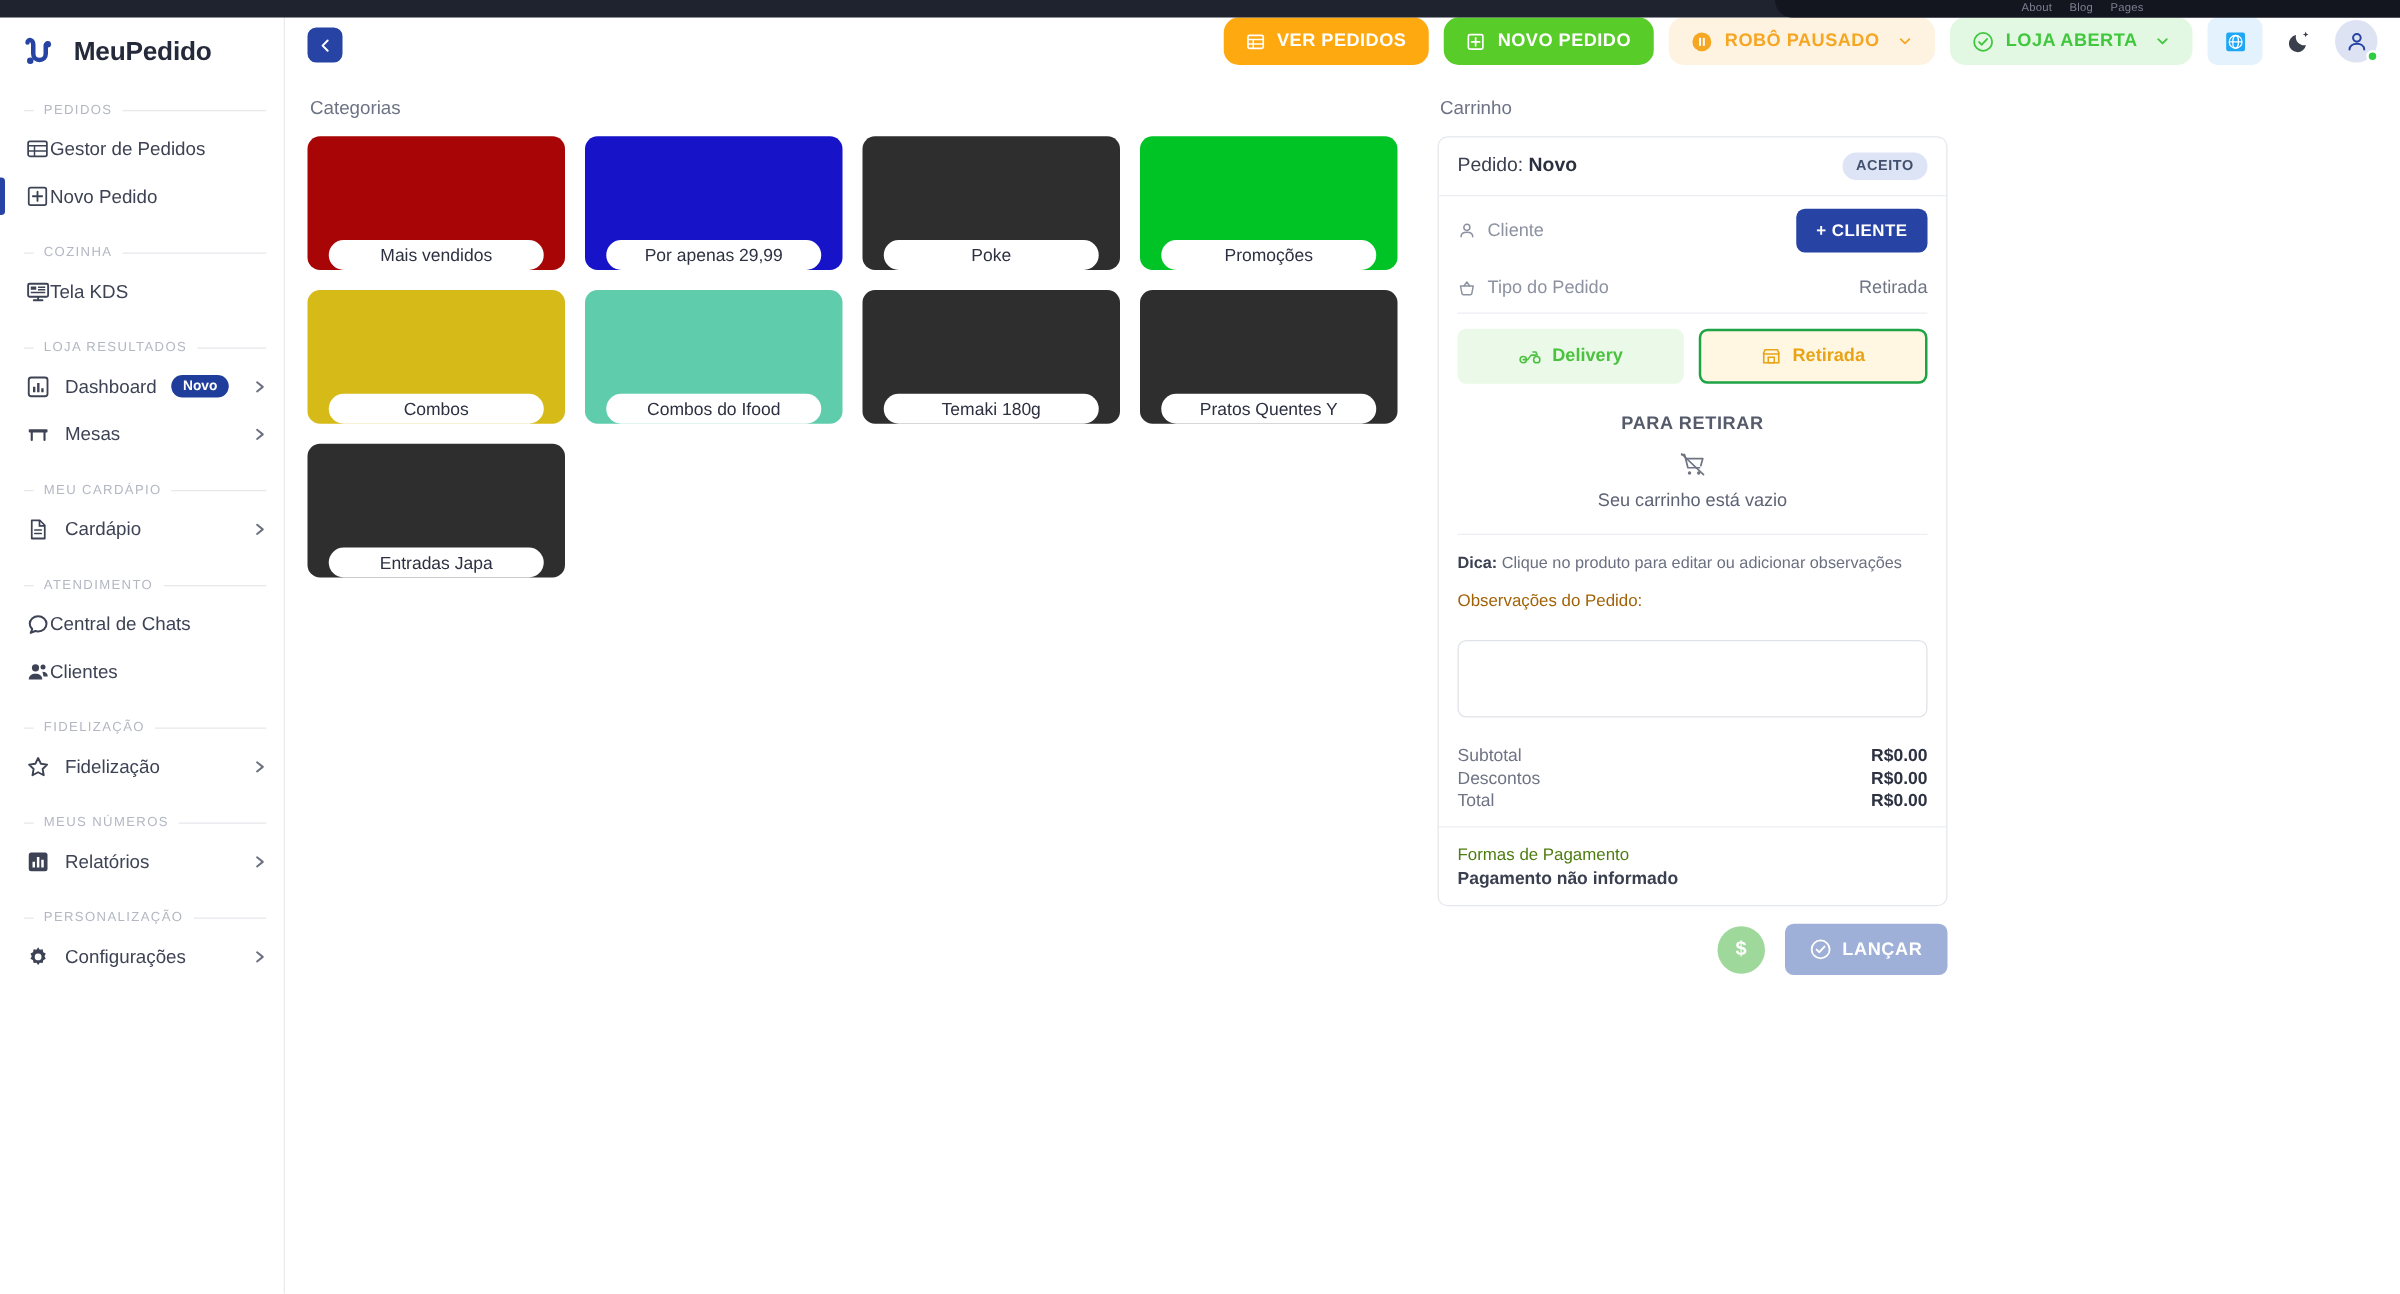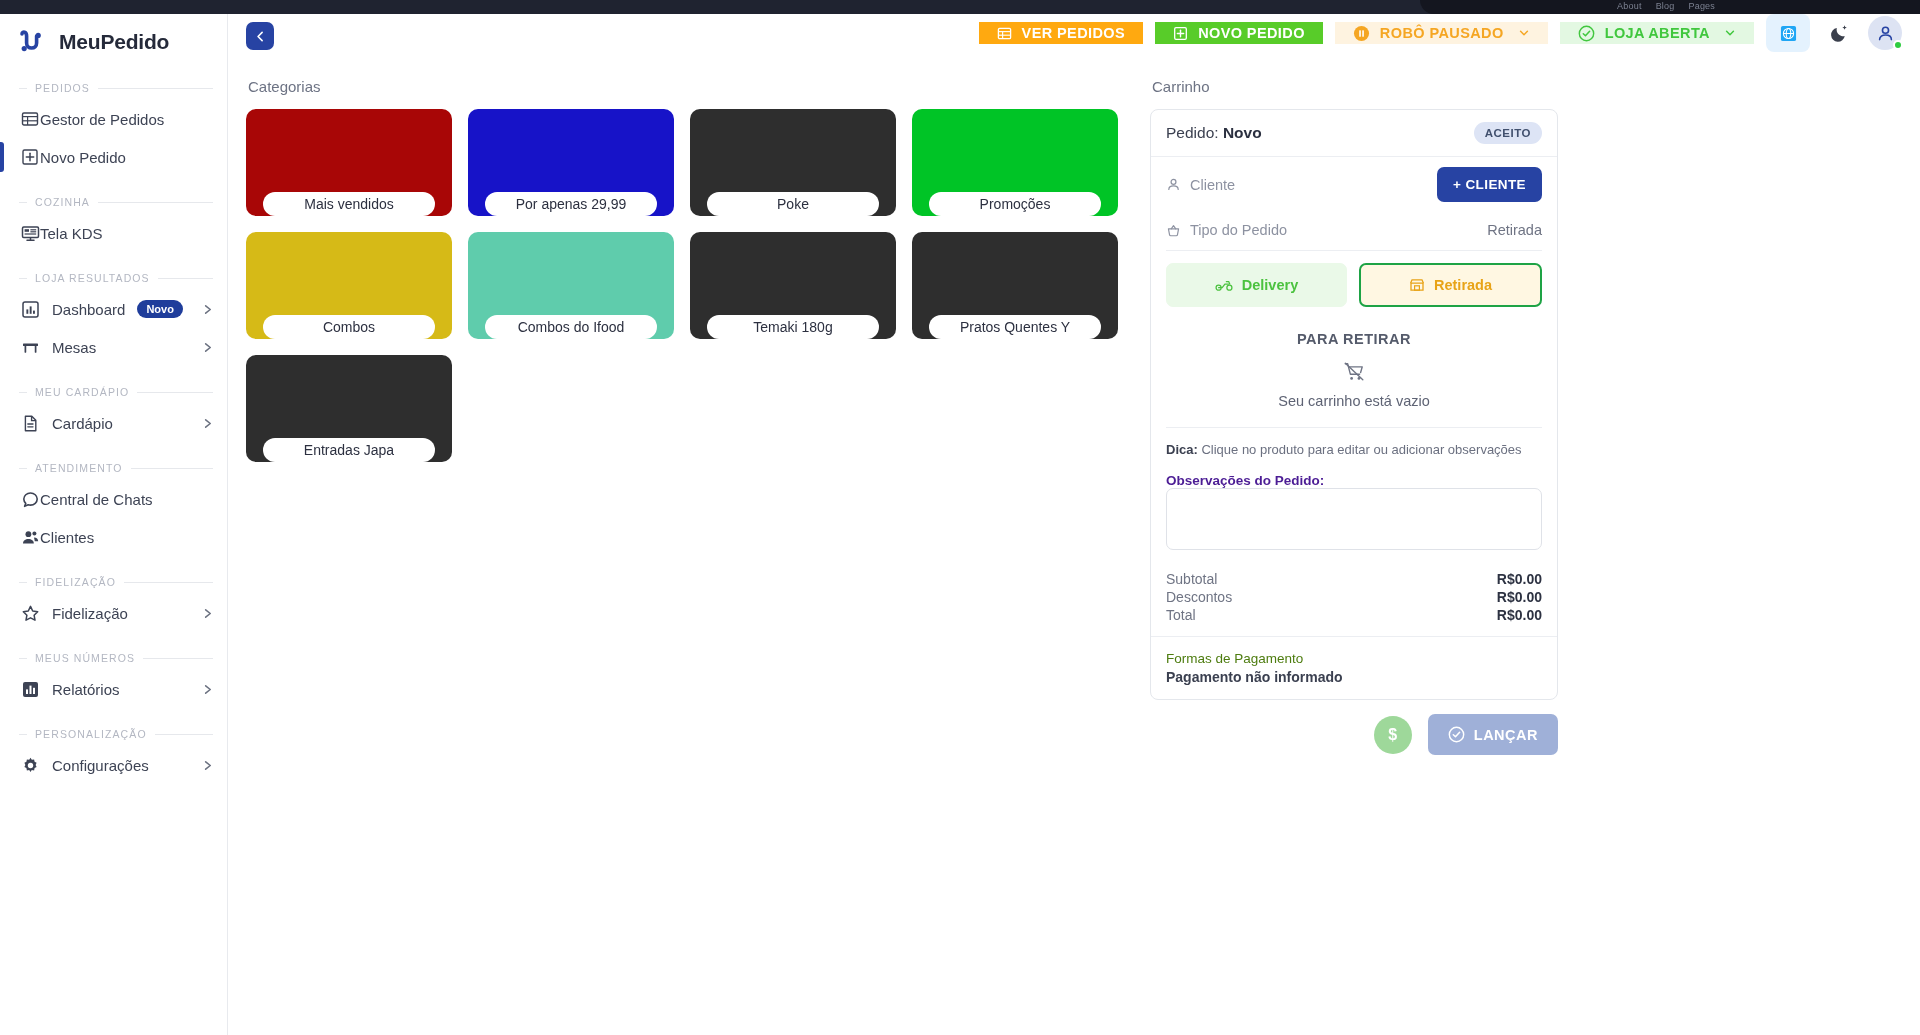--- a/index.html
+++ b/index.html
@@ -79,21 +79,21 @@
   }
   .back-btn {
     width: 28px; height: 28px; border-radius: 7px; background: #2743a3;
     color: #fff; display: flex; align-items: center; justify-content: center;
     font-size: 14px; cursor: pointer; flex: none; margin-top: 6px;
   }
   .hdr-right { margin-left: auto; display: flex; align-items: center; gap: 12px; }
 
   .btn {
     display: flex; align-items: center; gap: 10px;
-    height: 22px; padding: 0 18px; border-radius: 0;
+    height: 38px; padding: 0 18px; border-radius: 12px;
     font-size: 14.5px; font-weight: bold; letter-spacing: .4px;
     cursor: pointer; border: none; white-space: nowrap;
   }
   .btn-orange { background:#FFA910; color:#fff; }
   .btn-green  { background:#58CC29; color:#fff; }
   .btn-soft-orange { background:#FEF3E0; color:#F5A623; }
   .btn-soft-green  { background:#E3F8E2; color:#41C73E; }
   .icon-sq {
     width: 44px; height: 38px; border-radius: 8px; background:#E4F2FE;
     display:flex; align-items:center; justify-content:center; cursor:pointer;
@@ -170,21 +170,21 @@
     color:#555b6b; letter-spacing:.5px; padding: 12px 0 10px;
   }
   .empty-wrap { text-align:center; padding: 4px 0 16px; }
   .empty-icon { color:#8d92a1; margin-bottom: 10px; display:flex; justify-content:center; }
   .empty-text { font-size: 14.5px; color:#5e6374; }
 
   .dica { font-size: 13px; color:#6b7080; padding: 12px 15px; }
   .dica b { color:#3b4050; }
 
   .obs-block { padding: 4px 15px 10px; }
-  .obs-label { font-size: 13.5px; font-weight: bold; color:#4c1d95; margin-bottom: 0; }
+  .obs-label { font-size: 13.5px; font-weight: normal; color:#a16207; margin-bottom: 24px; }
   .obs-input {
     width: 100%; height: 62px; border:1px solid #dfe2e8; border-radius:7px;
     resize:none; font-family:"Liberation Sans", sans-serif; font-size:13.5px;
     padding: 8px; color:#3b4050; outline:none;
   }
 
   .totals { padding: 6px 15px 2px; }
   .trow { display:flex; font-size: 14px; color:#6f7484; padding: 1px 0; }
   .trow .tv { margin-left:auto; font-weight:bold; color:#2d3242; }
   .trow.total .tl { color:#6f7484; }

